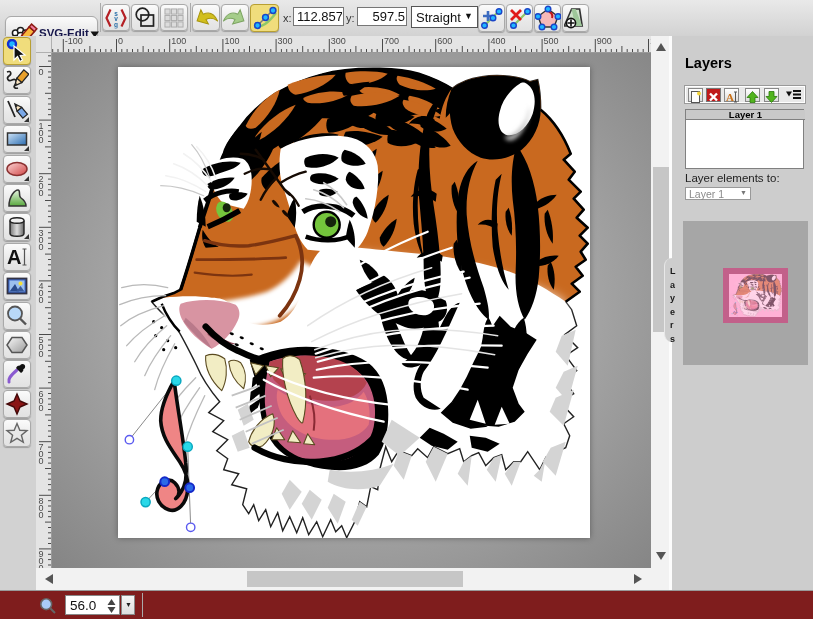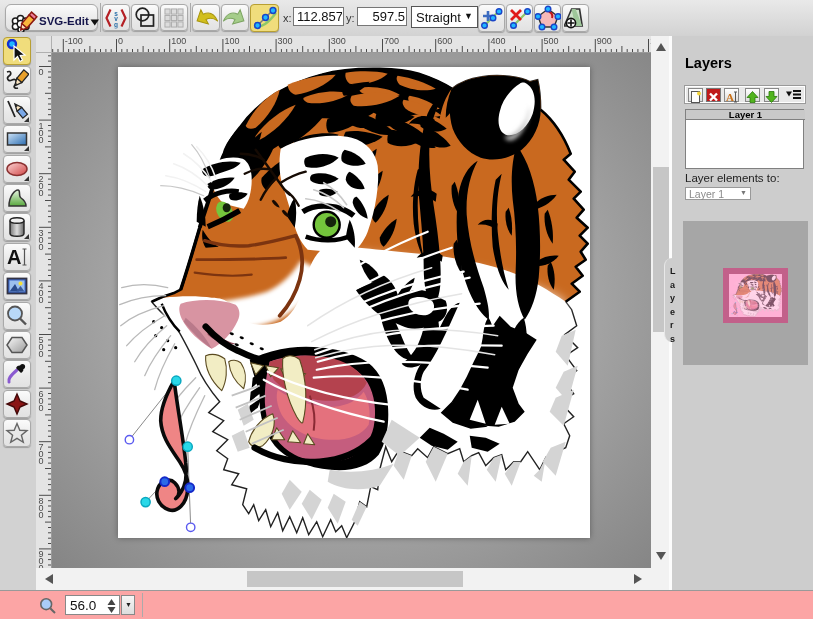--- a/index.html
+++ b/index.html
@@ -20,29 +20,29 @@
 #workspace { left:52px; top:53px; width:599px; height:515px; overflow:hidden;
   background:radial-gradient(ellipse 460px 410px at 302px 250px,#b4b4b4 0%,#a9a9a9 45%,#949494 72%,#828282 96%,#7e7e7e 100%); }
 #canvas { position:absolute; left:66px; top:14px; width:472px; height:471px; background:#fff; box-shadow:0 0 6px rgba(0,0,0,0.35); }
 #vscroll { left:651px; top:36px; width:20px; height:532px; background:#f2f2f2; }
 #vthumb { position:absolute; left:2px; top:131px; width:16px; height:165px; background:#c6c6c6; }
 #hscroll { left:36px; top:568px; width:615px; height:22px; background:#f2f2f2; }
 #hthumb { position:absolute; left:211px; top:3px; width:216px; height:16px; background:#c6c6c6; }
 #scorner { left:651px; top:568px; width:20px; height:22px; background:#f2f2f2; }
 #whiteline { left:669px; top:36px; width:3px; height:554px; background:#fcfcfc; }
 #rightpanel { left:672px; top:36px; width:141px; height:554px; background:#cdcdcd; }
-#bottombar { left:0; top:590px; width:813px; height:29px; background:#fca5a5; border-top:1px solid #999; }
+#bottombar { left:0; top:590px; width:813px; height:29px; background:#7f1d1d; border-top:1px solid #999; }
 .arrow { position:absolute; width:0; height:0; }
 #layerstab { left:664px; top:258px; width:17px; height:84px; background:#cdcdcd;
   border-radius:8px 0 0 8px; border-left:1px solid #e8e8e8; }
 #layerstab div { position:absolute; left:5px; top:7px; font-size:9px; font-weight:bold; color:#1a1a1a; line-height:13.5px; }
 </style></head>
 <body>
 <div class="abs" id="topbar">
-  <div class="btn" style="left:5px;top:4px;width:93px;height:27px;border-radius:6px;">
+  <div class="btn" style="left:5px;top:16px;width:93px;height:27px;border-radius:6px;">
     <svg width="93" height="27" viewBox="0 0 93 27" style="transform:none;position:absolute;left:0;top:0">
       <g stroke="#1a1a1a" stroke-width="1.5" fill="#fff">
         <circle cx="9.5" cy="16" r="3.1"></circle>
           <circle cx="14.5" cy="13.5" r="3.1"></circle>
           <circle cx="19.5" cy="16" r="3.1"></circle>
         <circle cx="20" cy="21.5" r="3.1"></circle>
           <circle cx="15" cy="24.5" r="3.1"></circle>
           <circle cx="9.5" cy="21.5" r="3.1"></circle>
         <circle cx="14.6" cy="19" r="3.4"></circle>
       </g>

